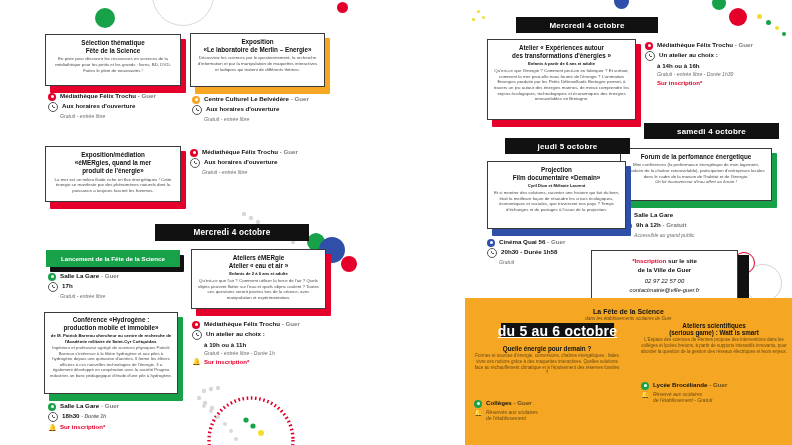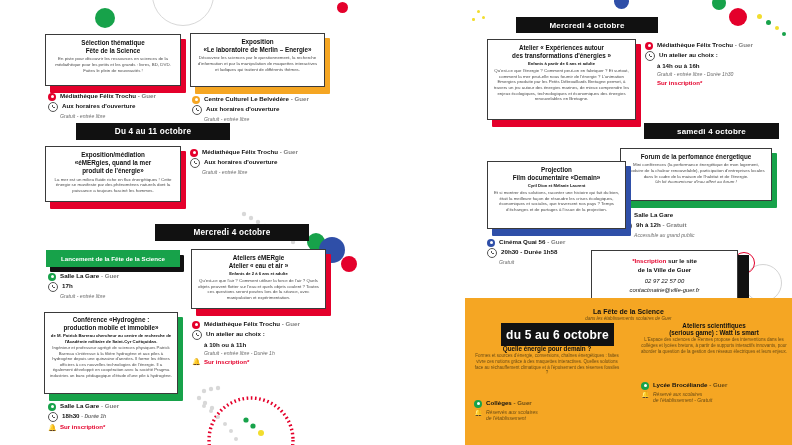--- a/index.html
+++ b/index.html
@@ -204,21 +204,20 @@
     </div>
     <div class="irow">
       <span class="iclock"></span>
       <span class="itxt">Aux horaires d'ouverture</span>
     </div>
     <div class="irow" style="padding-left:12px;">
       <span class="ismall">Gratuit - entrée libre</span>
     </div>
   </div>
 
-  <div class="chip" style="left:76px;top:123px;width:154px;height:17px;font-size:8.2px;">Du 4 au 11 octobre</div>
 
   <div class="cardwrap" style="left:0;top:0;">
     <div class="shadowbar" style="left:50px;top:151px;width:136px;height:58px;background:#e4002b;"></div>
     <div class="card" style="left:45px;top:146px;width:136px;height:56px;">
       <div class="ttl">Exposition/médiation</div>
       <div class="ttl" style="margin-top:-1px;">«éMERgies, quand la mer</div>
       <div class="ttl" style="margin-top:-1px;">produit de l'énergie»</div>
       <div class="body">La mer est un milieu fluide riche en flux énergétiques ! Cette énergie se manifeste par des phénomènes naturels dont la puissance a toujours fasciné les hommes.</div>
     </div>
   </div>
@@ -402,20 +401,21 @@
     </div>
     <div class="irow">
       <span class="iclock"></span>
       <span class="itxt"><span>9h à 12h</span> <span class="light">- Gratuit</span></span>
     </div>
     <div class="irow" style="padding-left:12px;">
       <span class="ismall">Accessible au grand public</span>
     </div>
   </div>
 
+  <div class="chip" style="left:505px;top:138px;width:125px;height:16px;font-size:8px;">jeudi 5 octobre</div>
 
   <div class="cardwrap" style="left:0;top:0;">
     <div class="shadowbar" style="left:492px;top:166px;width:139px;height:70px;background:#2f4fa8;"></div>
     <div class="card" style="left:487px;top:161px;width:139px;height:68px;">
       <div class="ttl">Projection</div>
       <div class="ttl" style="margin-top:-1px;">Film documentaire «Demain»</div>
       <div class="sub">Cyril Dion et Mélanie Laurent</div>
       <div class="body">Et si montrer des solutions, raconter une histoire qui fait du bien, était la meilleure façon de résoudre les crises écologiques, économiques et sociales, que traversent nos pays ? Temps d'échanges et de partages à l'issue de la projection.</div>
     </div>
   </div>
@@ -444,21 +444,21 @@
       <div class="l2">02 97 22 57 00</div>
       <div class="l2" style="margin-top:0;">contactmairie@ville-guer.fr</div>
     </div>
   </div>
 
   <div class="orange" style="left:465px;top:298px;width:327px;height:147px;padding:7px 10px;">
     <div class="otitle" style="margin-top:2px;">La Fête de la Science</div>
     <div class="osub">dans les établissements scolaires de Guer</div>
   </div>
 
-  <div class="chip" style="left:501px;top:323px;width:113px;height:23px;font-size:12px;">du 5 au 6 octobre</div>
+  <div class="chip" style="left:501px;top:323px;width:113px;height:15px;font-size:14px;text-decoration:underline;">du 5 au 6 octobre</div>
 
   <div class="ocard" style="left:473px;top:345px;width:148px;">
     <div class="ot">Quelle énergie pour demain ?</div>
     <div class="ob">Formes et sources d'énergie, conversions, chaînes énergétiques : faites vivre ces notions grâce à des maquettes interactives. Quelles solutions face au réchauffement climatique et à l'épuisement des réserves fossiles ?</div>
   </div>
 
   <div class="info" style="left:474px;top:399px;width:150px;">
     <div class="irow">
       <span class="ibullet" style="background:#17a24a;">
           <span class="pin"></span>

